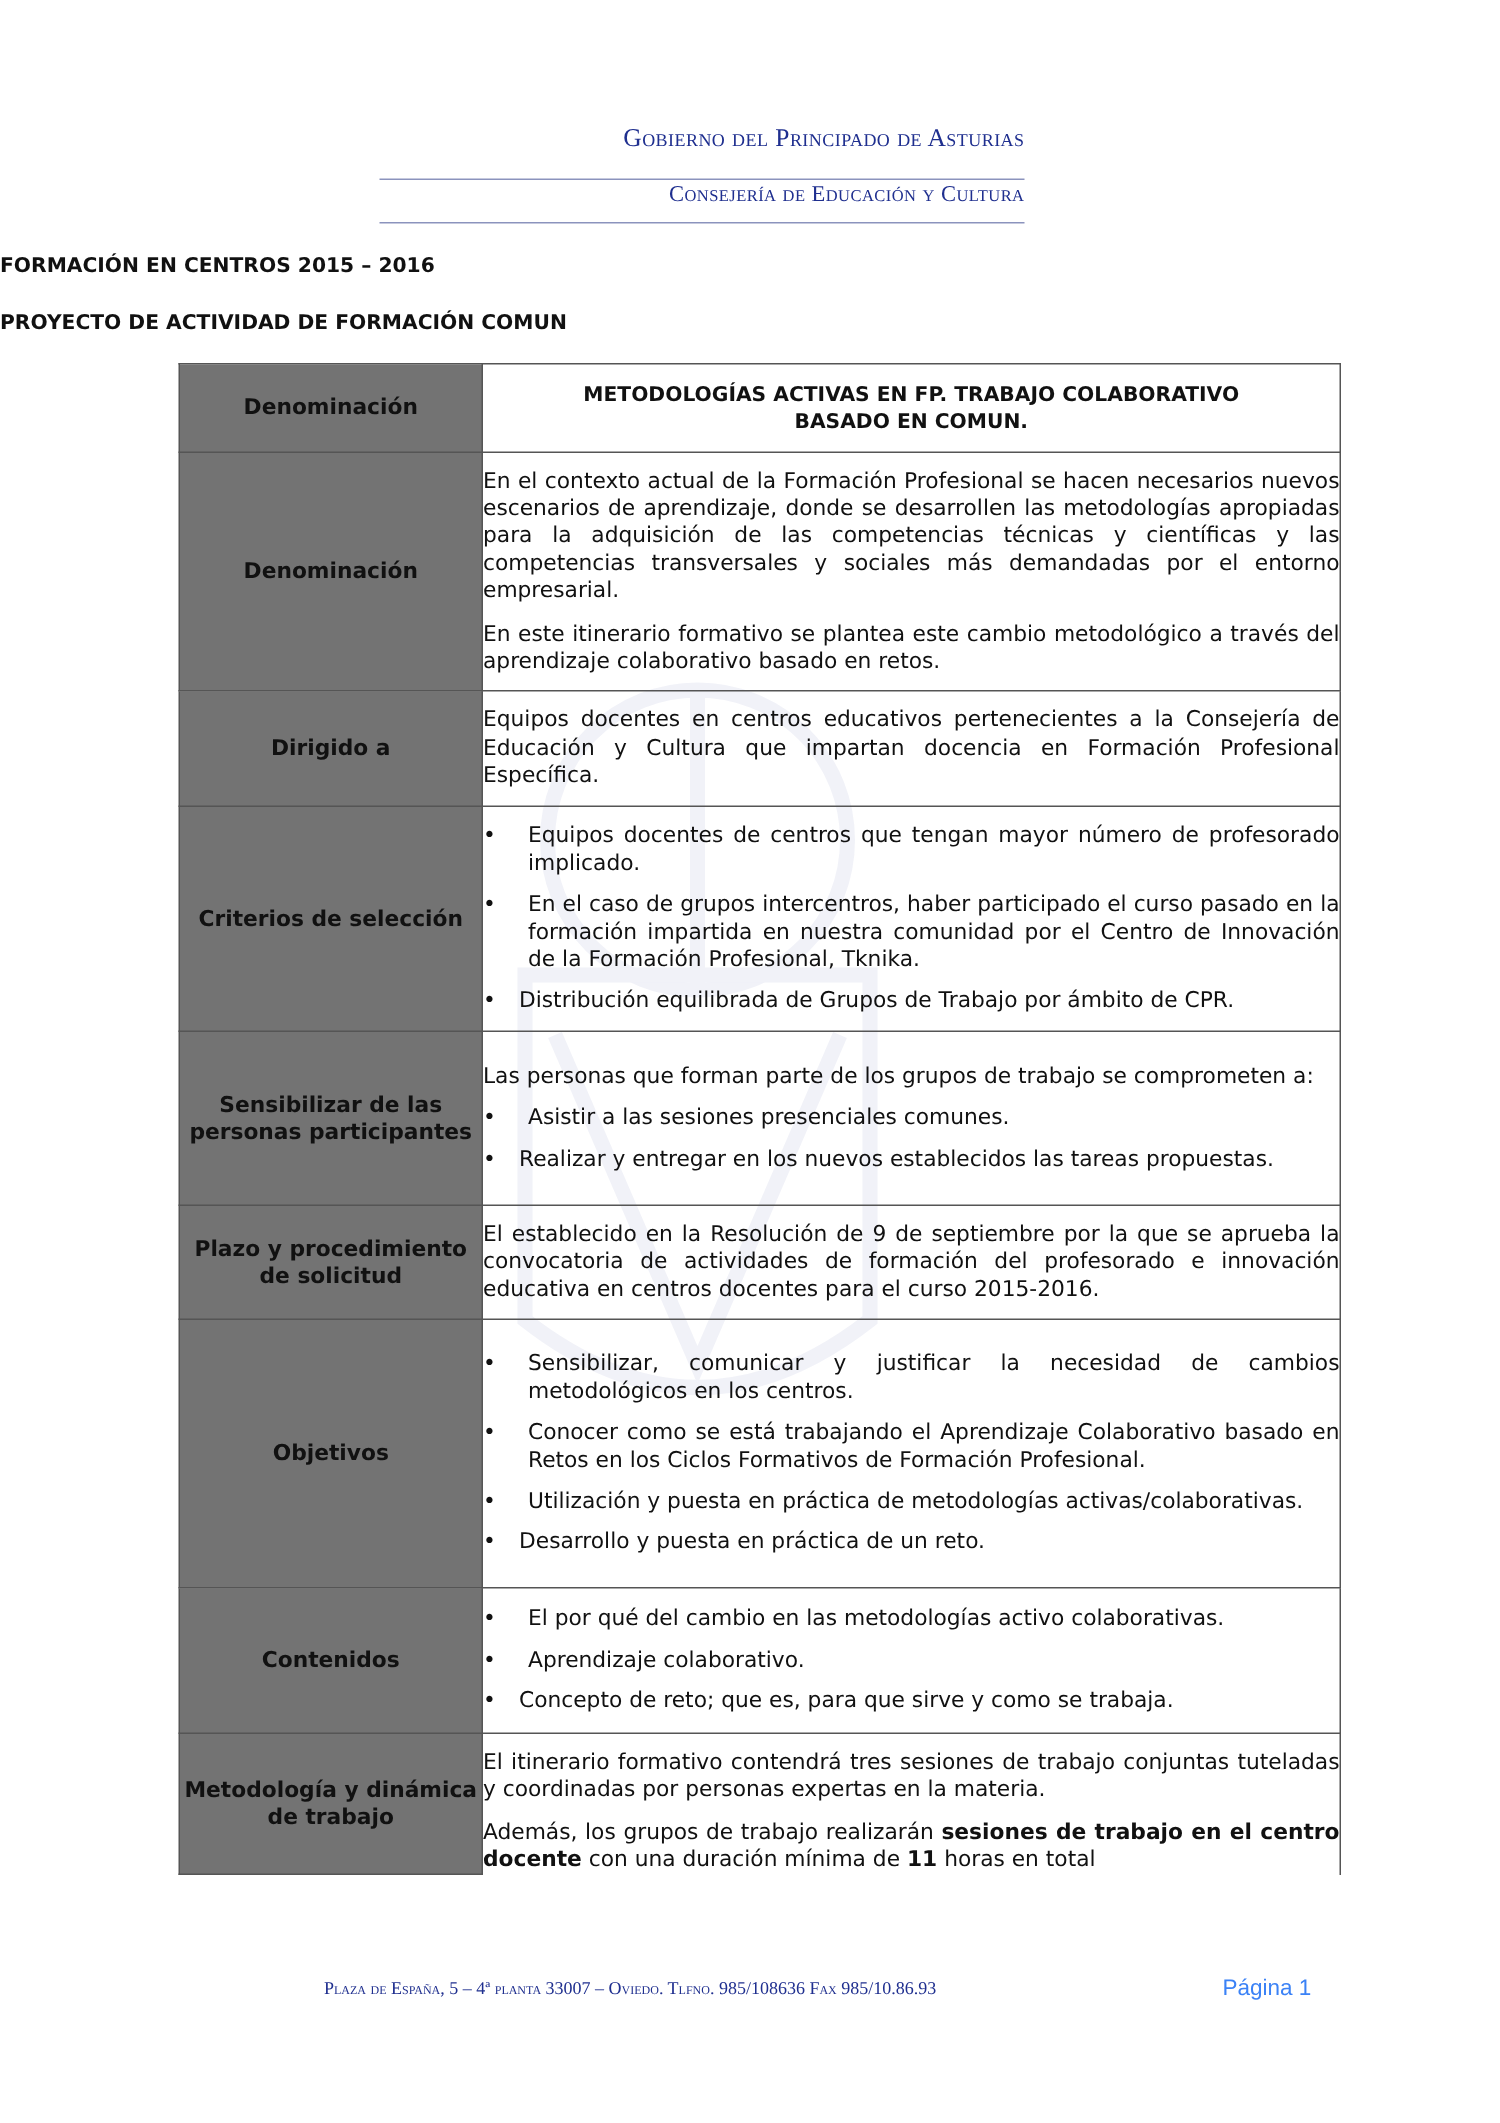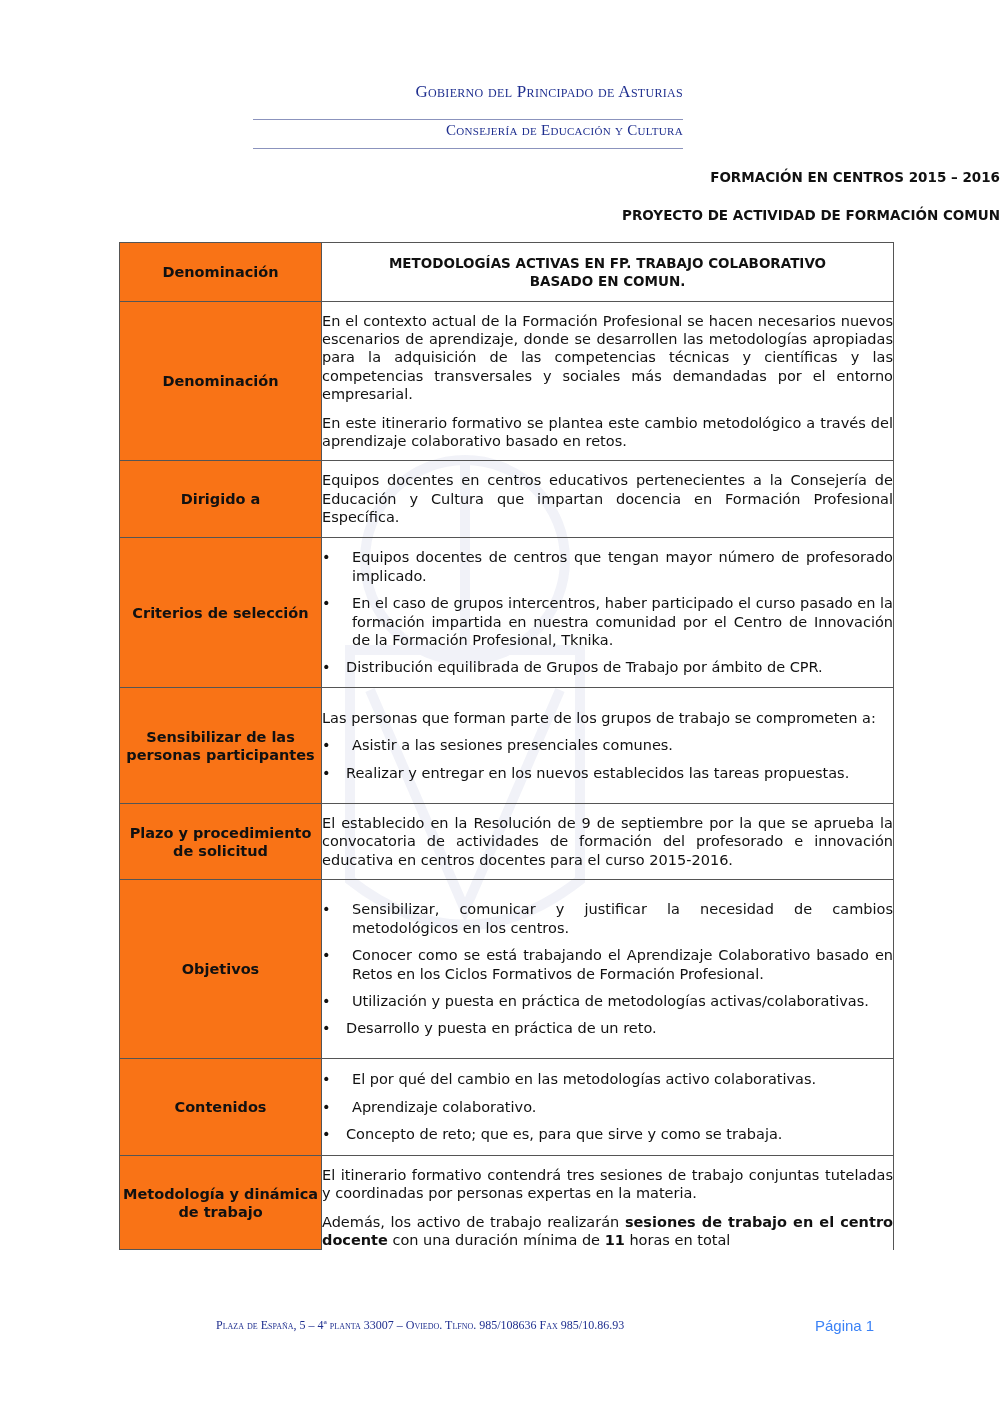--- a/index.html
+++ b/index.html
@@ -2,26 +2,26 @@
 <html><head>
 <meta charset="utf-8">
 <style>
   html, body { margin: 0; padding: 0; background: #ffffff; }
   body { width: 1000px; height: 1415px; position: relative; overflow: hidden; font-family: "DejaVu Sans", sans-serif; color: #111; }
   .watermark { position: absolute; left: 330px; top: 450px; width: 270px; height: 510px; opacity: 0.06; pointer-events: none; }
   .header { position: absolute; left: 253px; width: 430px; text-align: right; color: #1f2f8f; font-family: "Liberation Serif", serif; }
   .h-gov { top: 82px; font-size: 17px; letter-spacing: 0.3px; font-variant: small-caps; }
   .rule { position: absolute; left: 253px; width: 430px; height: 1px; background: #8b93bd; }
   .h-con { top: 122px; font-size: 15px; font-variant: small-caps; letter-spacing: 0.3px; }
-  .title { position: absolute; left: 0; width: 1000px; text-align: right; font-weight: bold; font-size: 13.5px; }
+  .title { position: absolute; left: 0; width: 1000px; text-align: left; font-weight: bold; font-size: 13.5px; }
   .t1 { top: 169px; }
   .t2 { top: 207px; }
   table.main { position: absolute; left: 119px; top: 242px; width: 775px; border-collapse: collapse; table-layout: fixed; }
   table.main td { border: 1.5px solid #555; vertical-align: middle; padding: 0; }
-  td.lbl { width: 201px; background: #f97316; text-align: center; font-weight: bold; font-size: 14.5px; line-height: 18px; padding: 0 6px; }
+  td.lbl { width: 201px; background: #737373; text-align: center; font-weight: bold; font-size: 14.5px; line-height: 18px; padding: 0 6px; }
   td.val { font-size: 14.5px; line-height: 18.4px; padding: 6px 8px 6px 10px; text-align: justify; }
   td.val.title-val { text-align: center; font-weight: bold; font-size: 13.5px; line-height: 18px; }
   td.val p { margin: 0 0 10px 0; }
   td.val p:last-child { margin-bottom: 0; }
   ul.bl { list-style: none; margin: 0; padding: 0; }
   ul.bl li { position: relative; padding-left: 30px; margin: 0 0 9px 0; text-align: justify; }
   ul.bl li:last-child { margin-bottom: 0; padding-left: 24px; }
   ul.bl li::before { content: "•"; position: absolute; left: 0; top: 0; }
   .footer { position: absolute; top: 1318px; left: 216px; font-family: "Liberation Serif", serif; font-size: 12px; color: #1f2f8f; font-variant: small-caps; white-space: nowrap; }
   .page-num { position: absolute; top: 1317px; left: 815px; font-family: "Liberation Sans", sans-serif; font-size: 15px; color: #3b82f6; }
@@ -109,20 +109,20 @@
         <li>El por qué del cambio en las metodologías activo colaborativas.</li>
         <li>Aprendizaje colaborativo.</li>
         <li>Concepto de reto; que es, para que sirve y como se trabaja.</li>
       </ul>
     </td>
   </tr>
   <tr style="height:94px;">
     <td class="lbl">Metodología y dinámica de trabajo</td>
     <td class="val" style="vertical-align:top; padding-top:10px; padding-bottom:0; border-bottom:none;">
       <p>El itinerario formativo contendrá tres sesiones de trabajo conjuntas tuteladas y coordinadas por personas expertas en la materia.</p>
-      <p style="margin:0;"><span>Además, los activo de trabajo realizarán </span><b>sesiones de trabajo en el centro docente</b><span> con una duración mínima de </span><b>11</b><span> horas en total</span></p>
+      <p style="margin:0;"><span>Además, los grupos de trabajo realizarán </span><b>sesiones de trabajo en el centro docente</b><span> con una duración mínima de </span><b>11</b><span> horas en total</span></p>
     </td>
   </tr>
 </tbody>
   </table>
 
 <div class="footer">Plaza de España, 5 – 4ª planta 33007 – Oviedo. Tlfno. 985/108636 Fax 985/10.86.93</div>
 <div class="page-num">Página 1</div>
 
 </body></html>

